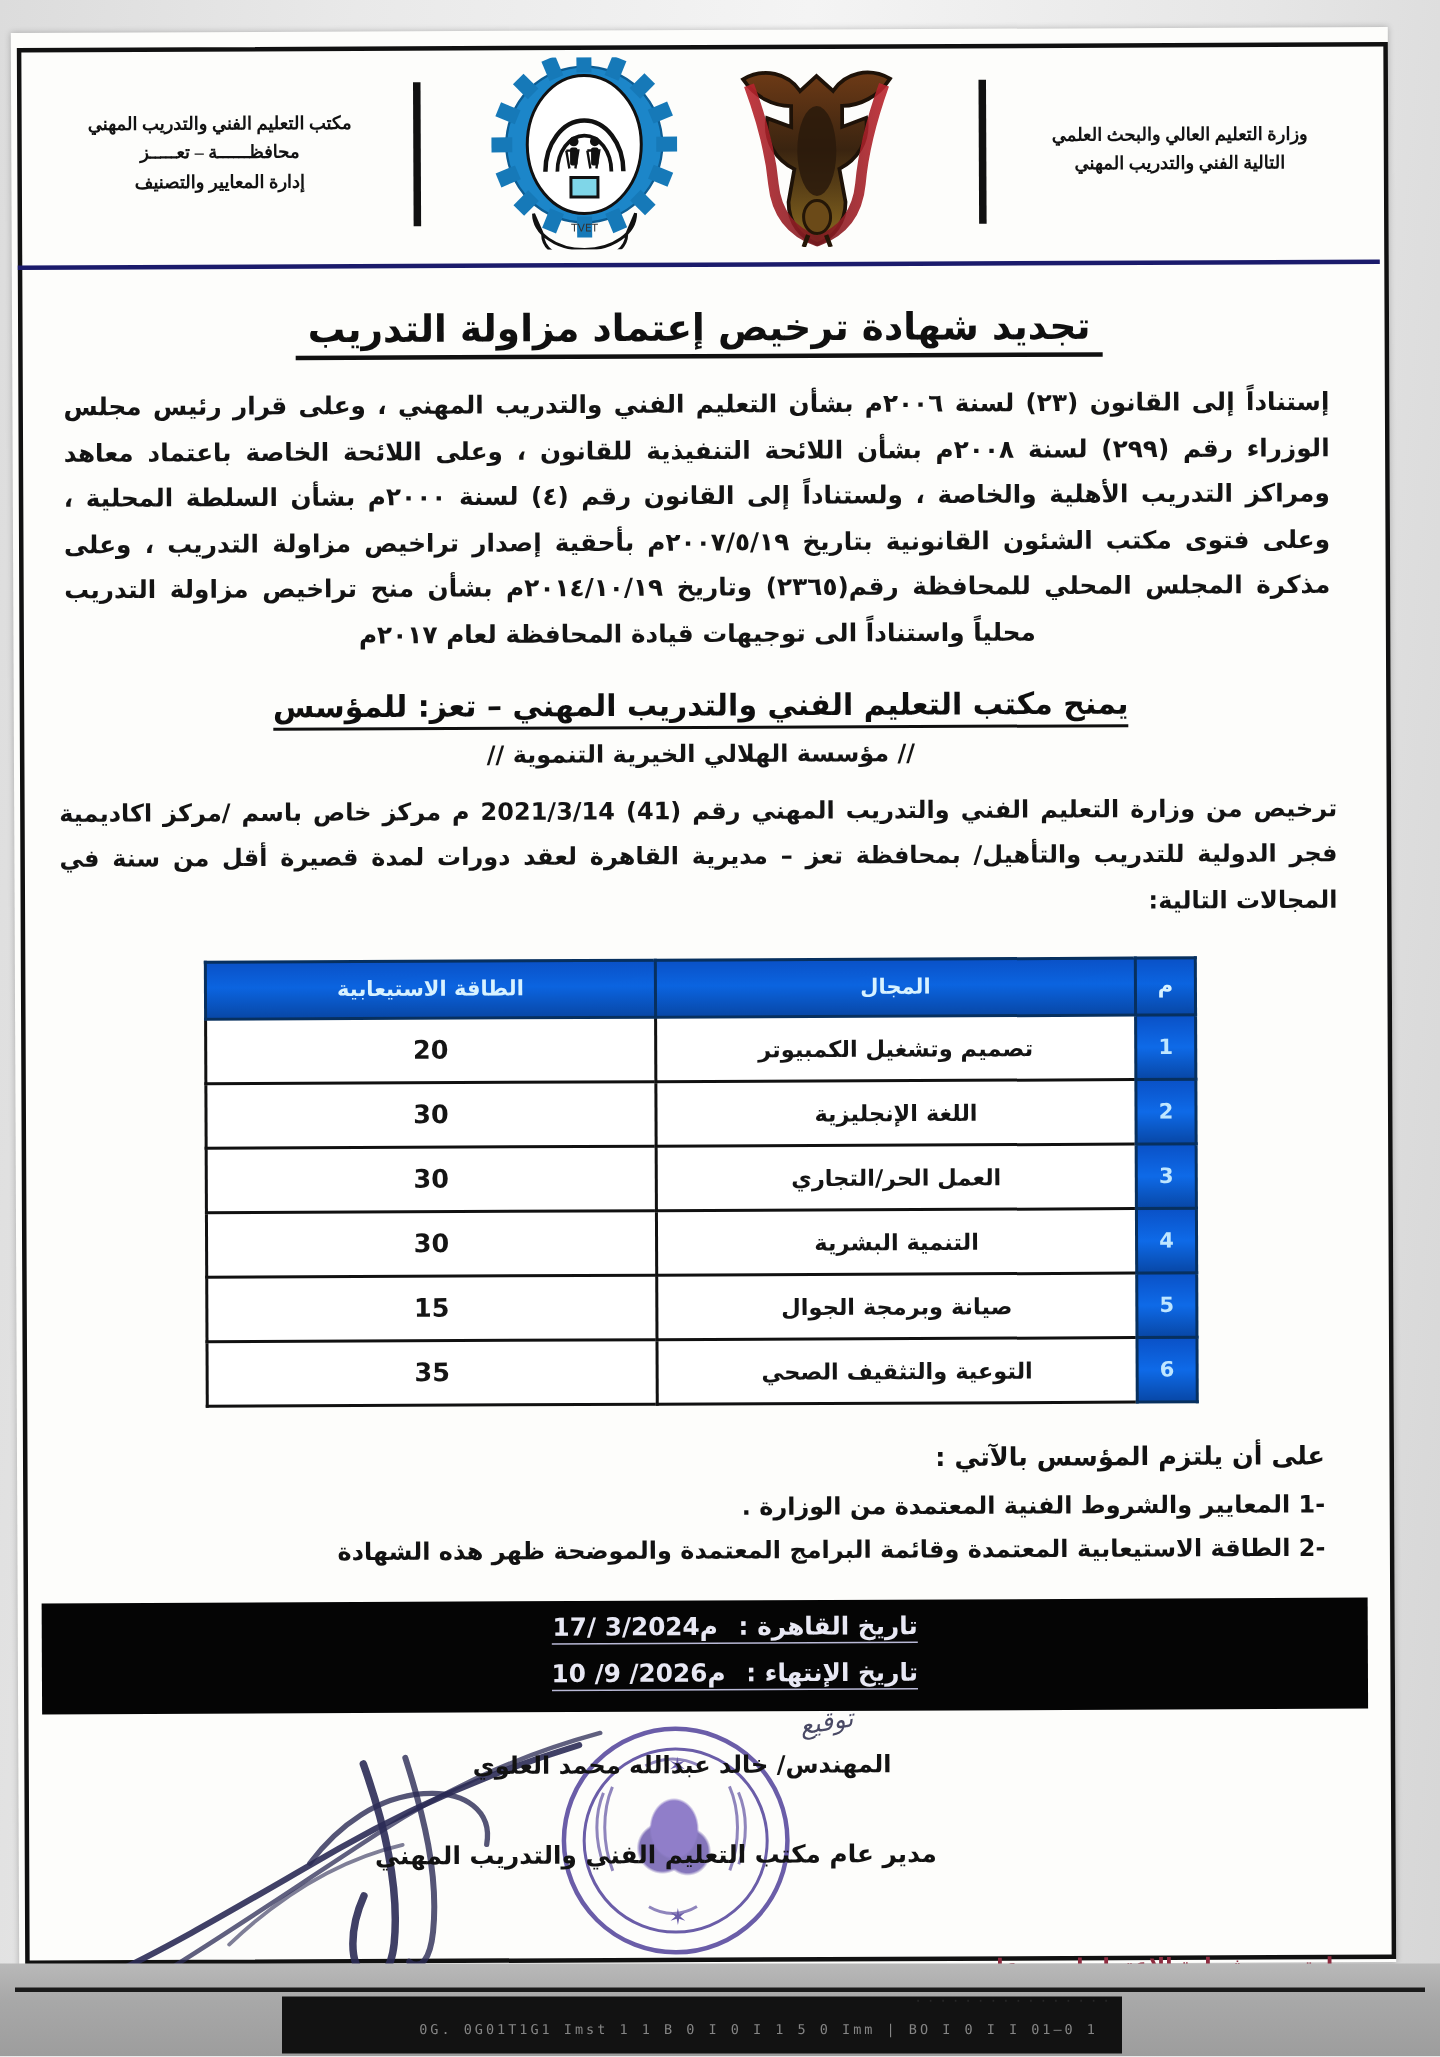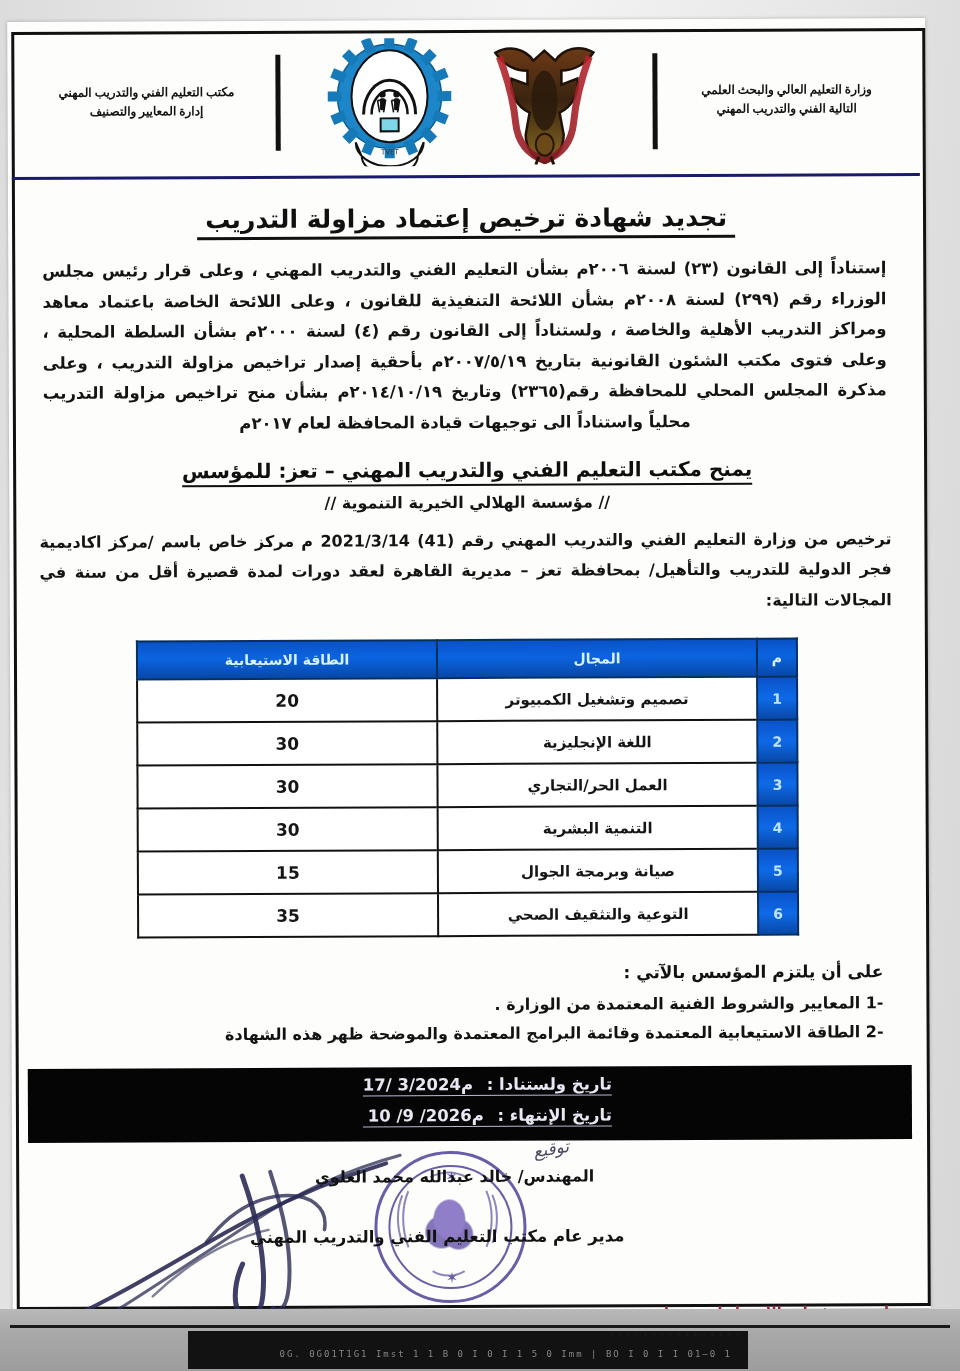--- a/index.html
+++ b/index.html
@@ -469,20 +469,21 @@
           </g>
           <path d="M28 104 A34 24 0 0 0 96 104 L90 118 A28 18 0 0 1 34 118 Z" fill="#ffffff" stroke="#111" stroke-width="2"></path>
           <text x="62" y="116" font-size="7" text-anchor="middle" fill="#333" font-family="'DejaVu Sans',sans-serif">TVET</text>
         </svg>
       </div>
 
       <div class="hdr-divider hdr-div-l"></div>
       <div class="hdr-col hdr-left">
         <div class="hdr-text">
           <div>مكتب التعليم الفني والتدريب المهني</div>
+          <div>محافظــــــة – تعـــــز</div>
           <div>إدارة المعايير والتصنيف</div>
         </div>
       </div>
     </div>
 
     <div class="title-wrap">
       <span class="doc-title">تجديد شهادة ترخيص إعتماد مزاولة التدريب</span>
     </div>
 
     <div class="body-block">
@@ -555,21 +556,21 @@
       </div>
       <div class="cond-item">
         <span class="idx">2-</span>
         <span>الطاقة الاستيعابية المعتمدة وقائمة البرامج المعتمدة والموضحة ظهر هذه الشهادة</span>
       </div>
     </div>
 
     <div class="dates-strip">
       <div class="dates-inner">
         <div class="date-row">
-          <span>تاريخ ولستنادا</span>
+          <span>تاريخ القاهرة</span>
           <span>:</span>
           <span class="date-val">17/ 3/2024م</span>
         </div>
         <div class="date-row">
           <span>تاريخ الإنتهاء</span>
           <span>:</span>
           <span class="date-val">10 /9 /2026م</span>
         </div>
       </div>
     </div>

